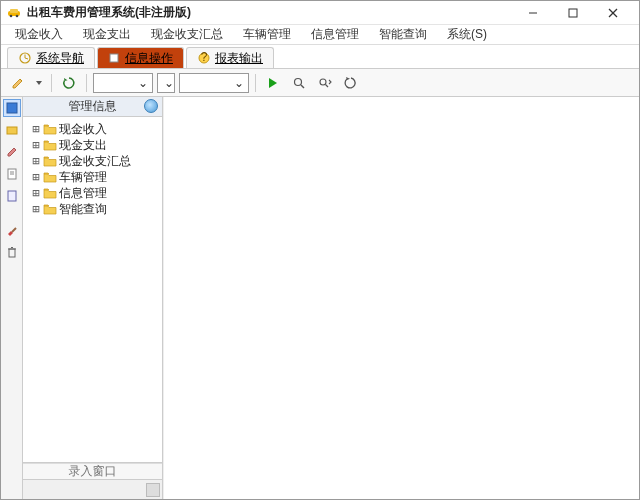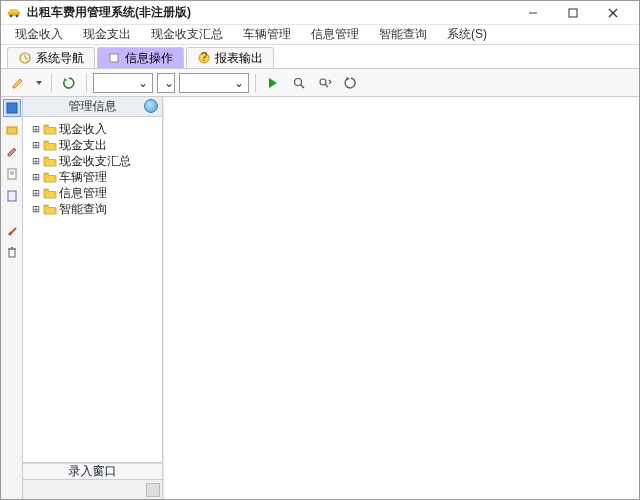--- a/index.html
+++ b/index.html
@@ -6,23 +6,23 @@
 body { width: 640px; height: 500px; background: #fff; overflow: hidden; border: 1px solid #999; }
 
 .titlebar { height: 24px; display: flex; align-items: center; padding: 0 6px; background: #fff; border-bottom: 1px solid #e5e5e5; font-weight: bold; }
 .titlebar .app-icon { width: 14px; height: 14px; margin-right: 6px; display: flex; align-items: center; justify-content: center; }
 .titlebar .title { flex: 1; color: #222; }
 .titlebar .winbtn { width: 40px; height: 24px; display: flex; align-items: center; justify-content: center; color: #333; }
 
 .menubar { height: 20px; display: flex; align-items: center; padding: 0 4px; background: #fff; border-bottom: 1px solid #ddd; }
 .menubar .menuitem { padding: 2px 10px; color: #333; cursor: default; }
 
-.tabrow { height: 24px; display: flex; align-items: stretch; padding: 2px 6px 0 6px; background: #fff; border-bottom: 1px solid #ccc; gap: 2px; }
+.tabrow { height: 24px; display: flex; align-items: stretch; padding: 2px 6px 0 6px; background: #fff; border-bottom: 1px solid #ccc; gap: 2px; text-decoration: underline; }
 .tab { display: flex; align-items: center; gap: 4px; padding: 0 10px; border: 1px solid #ccc; border-bottom: none; background: #f7f7f7; border-radius: 3px 3px 0 0; cursor: default; }
-.tab.active { background: #c4b5fd; padding-left: 9px; }
+.tab.active { background: #c2410c; padding-left: 9px; }
 .tab-icon { width: 14px; height: 14px; display: flex; align-items: center; justify-content: center; }
 
 .toolbar { height: 28px; display: flex; align-items: center; padding: 2px 6px; gap: 4px; border-bottom: 1px solid #ccc; background: #f8f8f8; }
 .tbtn { width: 22px; height: 22px; display: flex; align-items: center; justify-content: center; border: 1px solid transparent; border-radius: 2px; cursor: default; }
 .tsep { width: 1px; height: 18px; background: #ccc; margin: 0 2px; }
 .combo { height: 20px; border: 1px solid #999; background: #fff; display: flex; align-items: center; padding: 0 2px 0 4px; }
 .combo .arrow { margin-left: auto; color: #333; padding: 0 2px; }
 .play-icon { color: #1AA01A; }
 
 .body-area { display: flex; height: calc(500px - 24px - 20px - 24px - 28px - 2px); }
@@ -33,21 +33,21 @@
 .tree-panel { width: 140px; border-right: 1px solid #ccc; display: flex; flex-direction: column; background: #fff; }
 .tree-header { height: 20px; background: #e9eef5; border-bottom: 1px solid #ccc; display: flex; align-items: center; justify-content: center; position: relative; color: #333; }
 .tree-header .round { position: absolute; right: 4px; top: 2px; width: 14px; height: 14px; border-radius: 50%; background: radial-gradient(circle at 40% 40%, #bfe3ff, #4a9ad8); border: 1px solid #3a7fb8; }
 .tree { flex: 1; overflow: auto; padding: 4px 2px; }
 .tree-item { display: flex; align-items: center; gap: 2px; height: 16px; padding-left: 6px; cursor: default; }
 .tree-item .exp { width: 10px; text-align: center; color: #666; font-family: monospace; }
 .tree-item .folder { width: 14px; height: 12px; display: inline-block; }
 .tree-item .label { color: #222; white-space: nowrap; }
 
 .bottom-stack { border-top: 1px solid #ccc; }
-.stack-item { height: 16px; border-top: 1px solid #ddd; display: flex; align-items: center; justify-content: center; color: #0f172a; background: #f7f7f7; cursor: default; }
+.stack-item { height: 16px; border-top: 1px solid #ddd; display: flex; align-items: center; justify-content: center; color: #737373; background: #f7f7f7; cursor: default; }
 .scroll-stub { height: 20px; background: #f0f0f0; border-top: 1px solid #ccc; display:flex; align-items:center; justify-content:flex-end; padding-right:2px;}
 .scroll-thumb { width:14px; height:14px; background:#ddd; border:1px solid #bbb;}
 
 .content { flex: 1; background: #fff; border-left: 1px solid #eee; }
 
 svg { display: block; }
 </style>
 </head>
 <body>
 

